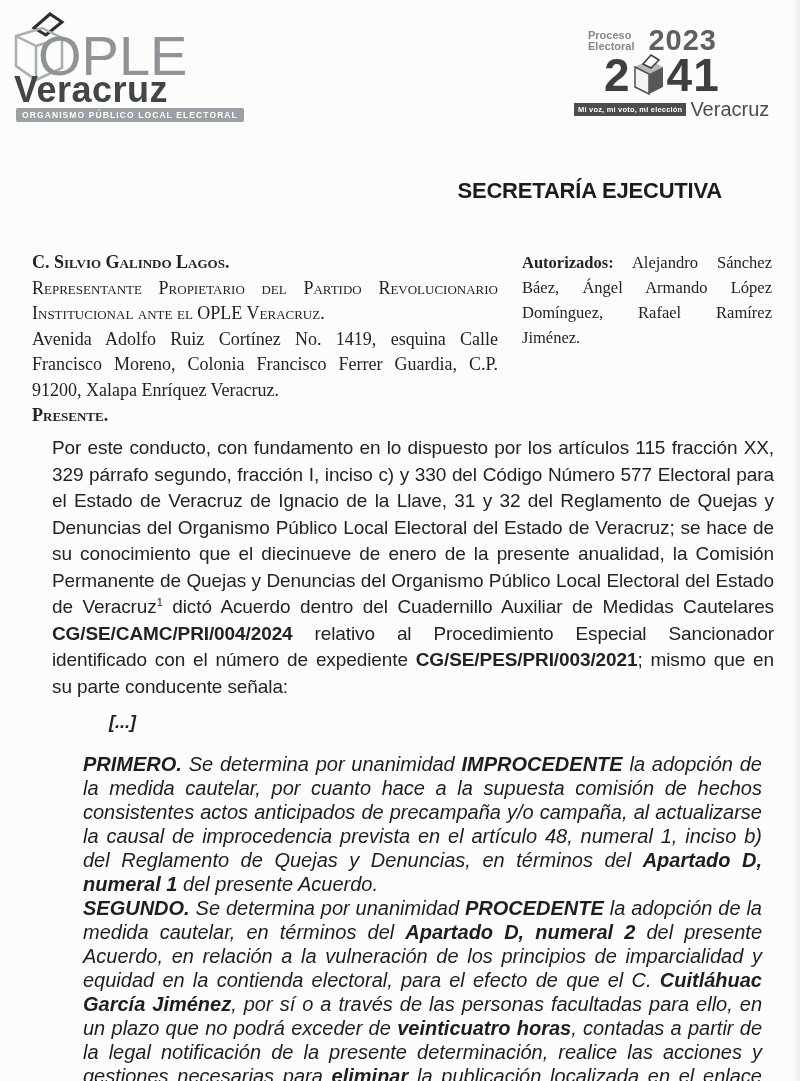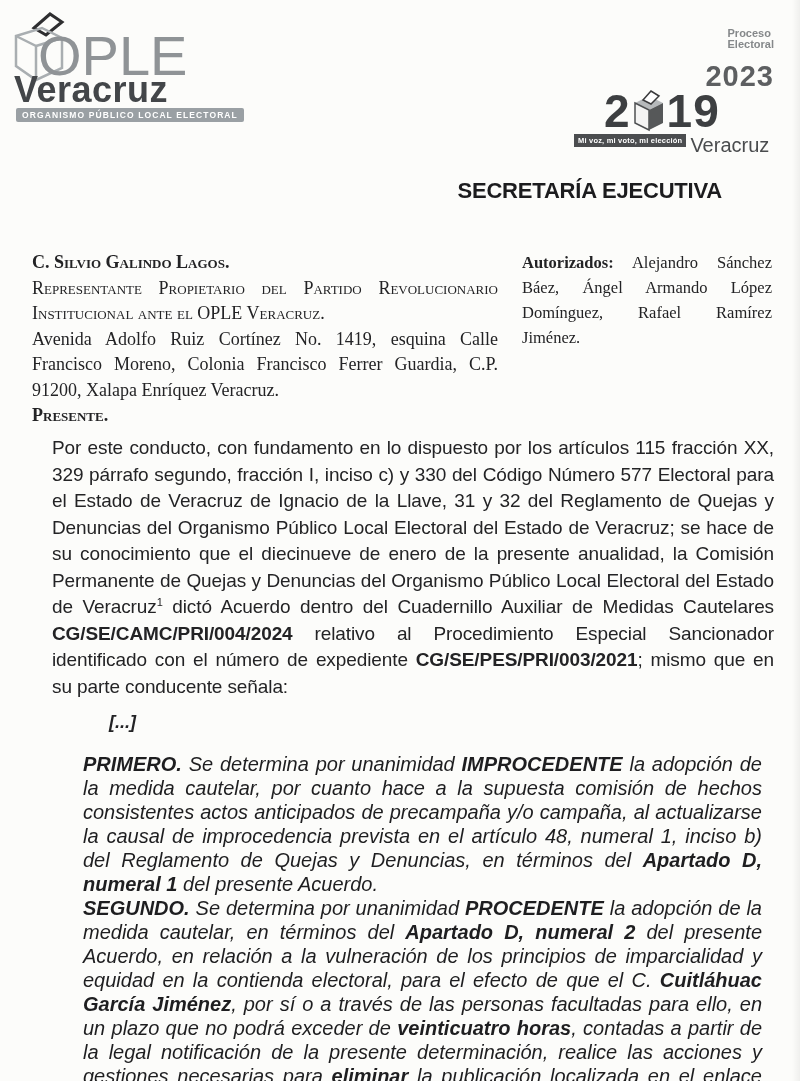--- a/index.html
+++ b/index.html
@@ -35,27 +35,27 @@
   }
   .ople-banner {
     position: absolute; left: 6px; top: 102px;
     background: #9aa0a4; color: #ffffff;
     font-size: 8.5px; font-weight: 700; letter-spacing: 1.1px;
     padding: 2px 6px; border-radius: 2px; white-space: nowrap;
   }
 
   
   .pe-logo { position: absolute; right: 26px; top: 28px; width: 212px; }
-  .pe-row1 { display: flex; justify-content: center; align-items: flex-end; gap: 14px; padding-left: 26px; flex-direction: column; }
+  .pe-row1 { display: flex; justify-content: flex-start; align-items: flex-end; gap: 14px; padding-left: 26px; }
   .pe-proc { font-size: 11px; line-height: 11px; color: #85888a; font-weight: 600; }
   .pe-2023 { font-size: 29px; line-height: 24px; font-weight: 700; color: #5d5f61; letter-spacing: 1px; }
   .pe-row2 { display: flex; align-items: center; margin-top: 2px; padding-left: 42px; }
   .pe-big { font-size: 46px; line-height: 40px; font-weight: 800; color: #3d3f41; letter-spacing: 1px; }
   .pe-cube { margin: 0 1px; }
-  .pe-row3 { display: flex; align-items: flex-start; gap: 4px; margin-top: 2px; padding-left: 12px; }
+  .pe-row3 { display: flex; align-items: center; gap: 4px; margin-top: 2px; padding-left: 12px; }
   .pe-badge {
     background: #4b4d4f; color: #fff; font-size: 7.5px; font-weight: 700;
     padding: 2px 4px; white-space: nowrap; letter-spacing: 0.2px;
   }
   .pe-ver { font-size: 20px; color: #4a4c4e; font-weight: 500; }
 
   
   .office {
     position: absolute; top: 134px; left: 0; right: 78px;
     text-align: right; font-size: 22px; font-weight: 700; color: #1c1c1e;
@@ -123,21 +123,21 @@
       <div class="pe-2023">2023</div>
     </div>
     <div class="pe-row2">
       <span class="pe-big">2</span>
       <svg class="pe-cube" width="34" height="42" viewBox="0 0 34 42" aria-hidden="true">
         <path d="M3 13 L17 6 L31 13 L17 20 Z" fill="#b6b9bb"></path>
         <path d="M3 13 L17 20 L17 40 L3 33 Z" fill="#f4f4f3" stroke="#4e5052" stroke-width="1.5"></path>
         <path d="M17 20 L31 13 L31 33 L17 40 Z" fill="#565859"></path>
         <path d="M11 10 L19 1 L27 6 L19 14 Z" fill="#ffffff" stroke="#3a3a3c" stroke-width="1.5"></path>
       </svg>
-      <span class="pe-big">19</span>
+      <span class="pe-big">41</span>
     </div>
     <div class="pe-row3">
       <span class="pe-badge">Mi voz, mi voto, mi elección</span>
       <span class="pe-ver">Veracruz</span>
     </div>
   </div>
 
   <div class="office">SECRETARÍA EJECUTIVA</div>
 
   <section class="addr-row">

